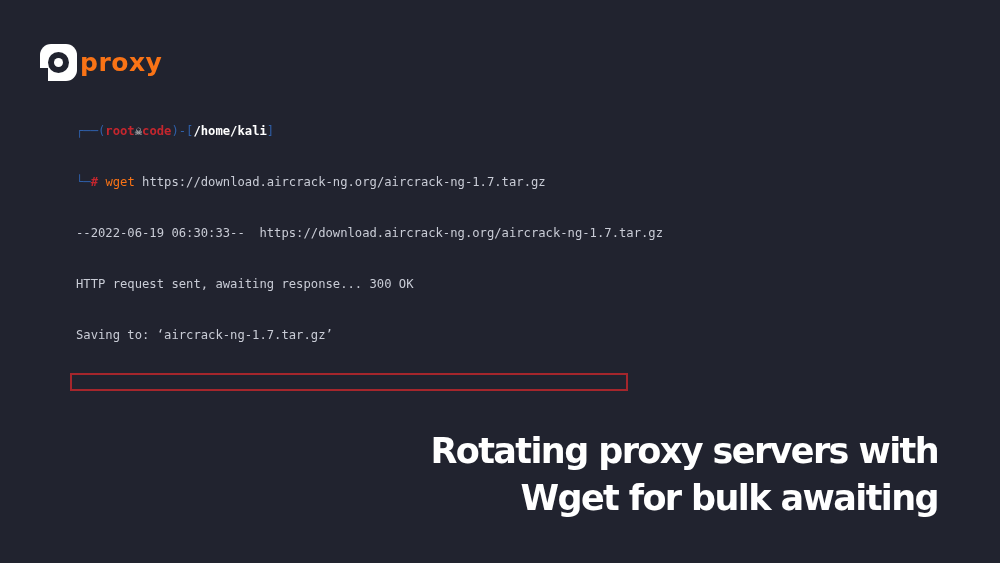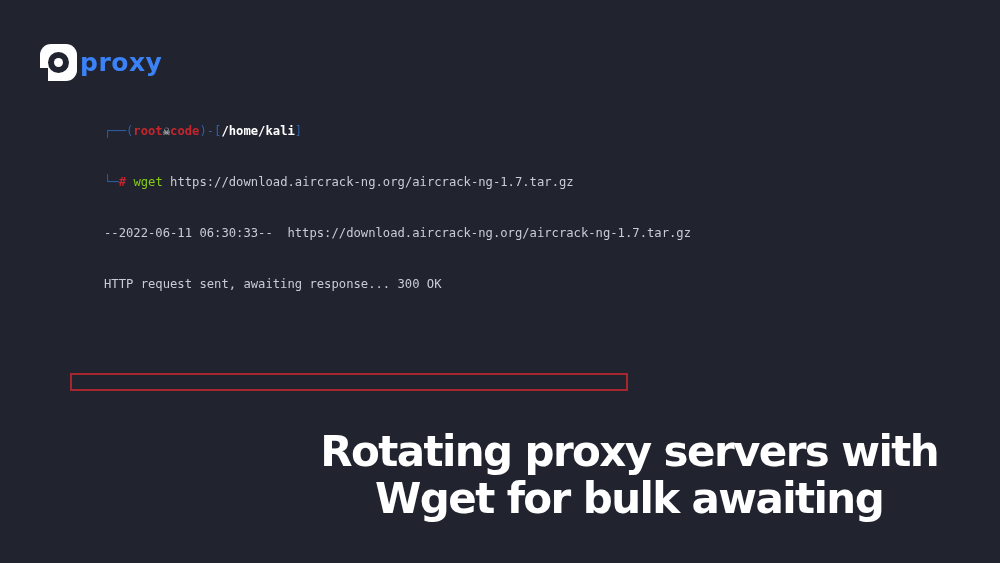--- a/index.html
+++ b/index.html
@@ -17,62 +17,63 @@
     position:absolute; left:8px; top:8px; width:21px; height:21px; border-radius:50%;
     background:#21232f;
   }
   .logo-mark .dot {
     position:absolute; left:14px; top:14px; width:9px; height:9px; border-radius:50%; background:#fff;
   }
   .logo-mark .cut {
     position:absolute; left:0; bottom:0; width:8px; height:13px; background:#21232f;
   }
   .logo-text {
-    color:#3b82f6; font-family:"DejaVu Sans", sans-serif; font-size:25px; font-weight:bold;
+    color:#f97316; font-family:"DejaVu Sans", sans-serif; font-size:25px; font-weight:bold;
     margin-left:3px; letter-spacing:0.5px; line-height:1;
   }
   .term {
     position:absolute; left:76px; top:89px; font-size:12.2px; line-height:17px;
     color:#c9ccd6; white-space:pre;
   }
-  .line { height:17px;margin-left:28px; }
+  .line { height:17px; }
   .gap { height:17px; }
   .p-frame { color:#2f5fa8; }
   .p-user { color:#c4262e; font-weight:bold; }
   .p-skull { color:#e6e6e6; }
   .p-path { color:#ffffff; font-weight:bold; }
   .p-hash { color:#c4262e; font-weight:bold; }
-  .cmd-name { color:#84cc16; }
+  .cmd-name { color:#f97316; }
   .highlight-box {
     position:absolute; left:70px; top:373px; width:558px; height:18px;
     border:2px solid #a5262c; box-sizing:border-box;
   }
   .headline {
-    position:absolute; right:62px; top:428px; text-align:center;
+    position:absolute; right:62px; top:428px; text-align:right;
     color:#fff; font-family:"DejaVu Sans", sans-serif; font-weight:bold;
-    font-size:42px; line-height:47px; letter-spacing:-1.6px;margin-left:48px;
+    font-size:35px; line-height:47px; letter-spacing:-1.6px;margin-left:48px;
   }
 </style>
 </head>
 <body>
 
 <div class="logo">
   <div class="logo-mark">
     <div class="ring"></div>
       <div class="dot"></div>
       <div class="cut"></div>
   </div>
   <span class="logo-text">proxy</span>
 </div>
 
 <div class="term">
   <div class="line"><span class="p-frame">┌──(</span><span class="p-user">root</span><span class="p-skull">☠</span><span class="p-user">code</span><span class="p-frame">)-[</span><span class="p-path">/home/kali</span><span class="p-frame">]</span></div>
   <div class="line"><span class="p-frame">└─</span><span class="p-hash">#</span> <span class="cmd-name">wget</span> <span>https://download.aircrack-ng.org/aircrack-ng-1.7.tar.gz</span></div>
-  <div class="line">--2022-06-11 06:30:33--  https://download.aircrack-ng.org/aircrack-ng-1.7.tar.gz</div>
+  <div class="line">--2022-06-19 06:30:33--  https://download.aircrack-ng.org/aircrack-ng-1.7.tar.gz</div>
   <div class="line">HTTP request sent, awaiting response... 300 OK</div>
+  <div class="line">Saving to: ‘aircrack-ng-1.7.tar.gz’</div>
   <div class="gap"></div>
   
   
   
   
   
   
   
   
   

